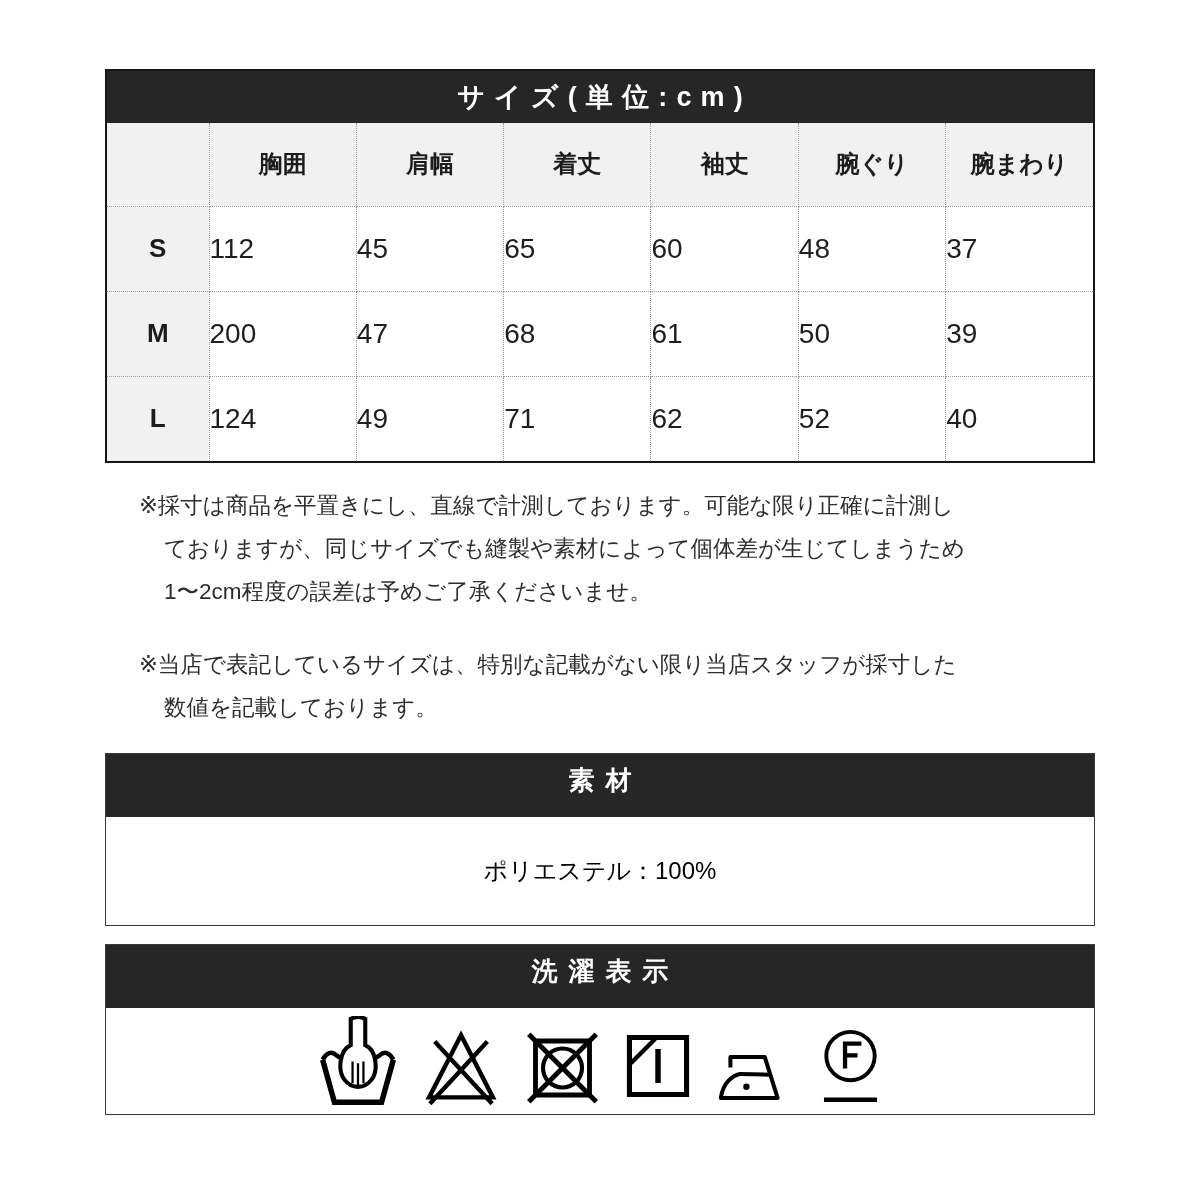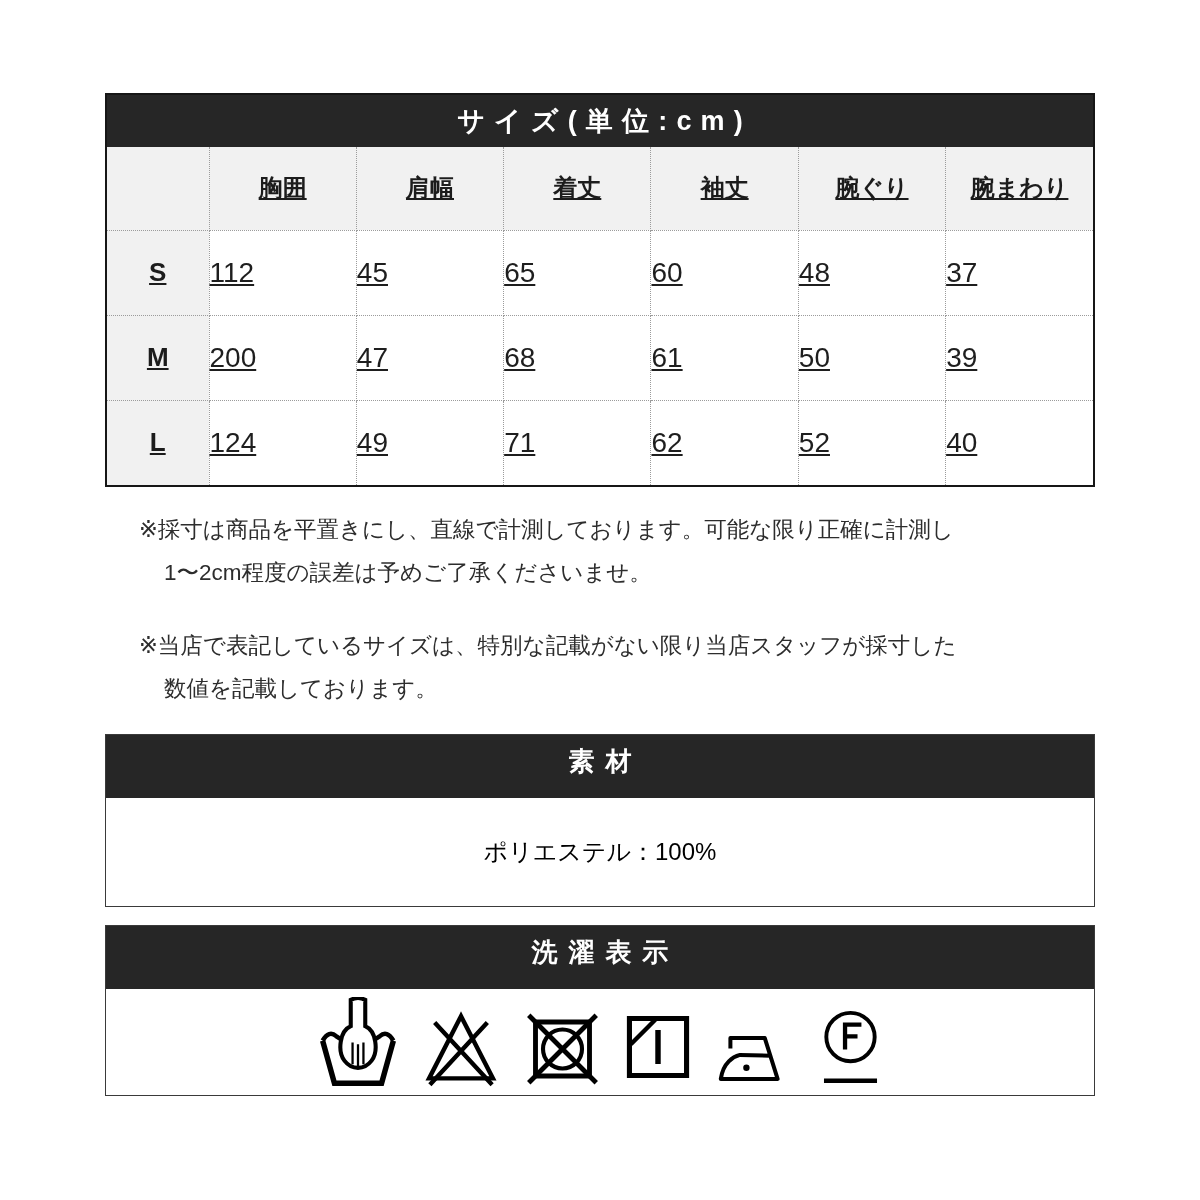--- a/index.html
+++ b/index.html
@@ -4,37 +4,37 @@
 <style>
   * { box-sizing: border-box; margin: 0; padding: 0; }
   html, body { background: #ffffff; }
   body {
     width: 1200px; height: 1200px;
     font-family: "Liberation Sans", "DejaVu Sans", sans-serif;
     color: #1c1c1c;
     position: relative;
     overflow: hidden;
   }
-  .content { width: 990px; margin-left: 105px; padding-top: 93px; }
+  .content { width: 990px; margin-left: 105px; padding-top: 69px; }
 
   
   .table-wrap { border: 2px solid #161616; background: #fff; }
   .bar {
     background: #262626; color: #ffffff;
     text-align: center; font-weight: bold;
   }
   .size-title-bar {
     height: 52px; line-height: 52px;
     font-size: 27px; letter-spacing: 0.34em; padding-left: 0.34em;
   }
   table.size-table { width: 100%; border-collapse: collapse; table-layout: fixed; }
   .size-table col.c-label { width: 102px; }
   .size-table th, .size-table td {
     border: 1px dotted #9b9b9b;
-    vertical-align: middle; text-decoration: underline;
+    vertical-align: middle;
   }
   .size-table thead th { height: 83px; background: #f1f1f1; font-size: 24px; font-weight: bold; }
   .size-table tbody th { background: #f1f1f1; font-size: 26px; font-weight: bold; }
   .size-table tbody td { height: 85px; font-size: 28px; font-weight: normal; color: #1e1e1e; }
   .size-table thead tr > * { border-top: none; }
   .size-table tr > *:first-child { border-left: none; }
   .size-table tr > *:last-child { border-right: none; }
   .size-table tbody tr:last-child > * { border-bottom: none; }
 
   
@@ -124,20 +124,21 @@
           <td>62</td>
           <td>52</td>
           <td>40</td>
         </tr>
       </tbody>
     </table>
   </div>
 
   <div class="note">
     <div class="note-line">※採寸は商品を平置きにし、直線で計測しております。可能な限り正確に計測し</div>
+    <div class="note-line">ておりますが、同じサイズでも縫製や素材によって個体差が生じてしまうため</div>
     <div class="note-line">1〜2cm程度の誤差は予めご了承くださいませ。</div>
   </div>
 
   <div class="note" style="margin-top:30px;">
     <div class="note-line">※当店で表記しているサイズは、特別な記載がない限り当店スタッフが採寸した</div>
     <div class="note-line">数値を記載しております。</div>
   </div>
 
   <div class="section-box material-box">
     <div class="bar section-bar">素材</div>

